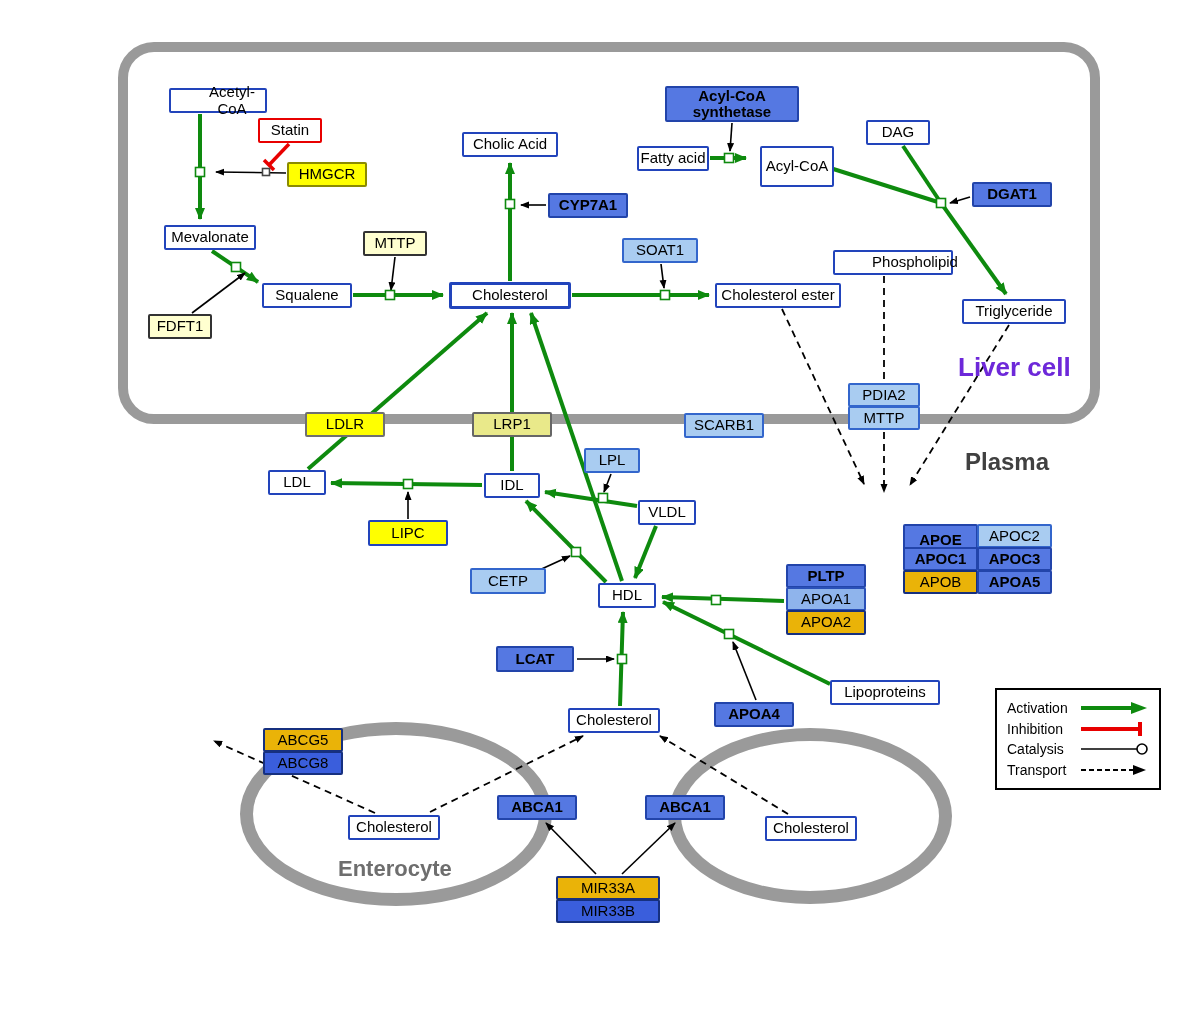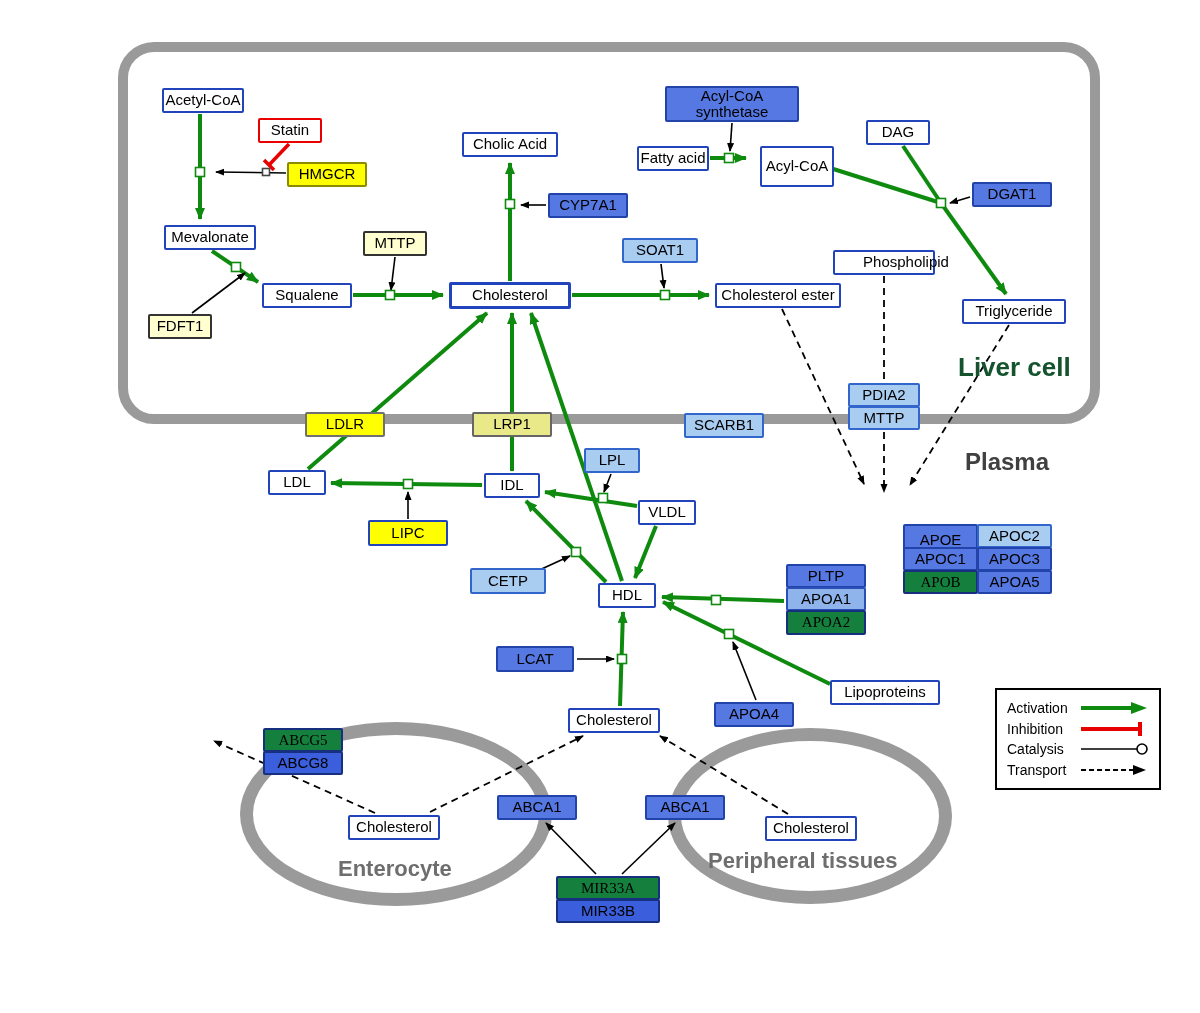--- a/index.html
+++ b/index.html
@@ -23,22 +23,22 @@
   }
   .n-strong { border-width:3px; }
   .n-red    { border-color:#E80000; border-width:2.5px; }
   .n-yellow { background:#FFFF00; }
   .b-olive  { border-color:#8B8B00; }
   .b-gray   { border-color:#707070; }
   .n-cream  { background:#FFFFD0; border-color:#333; }
   .n-khaki  { background:#E9E98A; border-color:#666; }
   .n-bl     { background:#A9CCF1; border-color:#3366CC; }
   .n-bl2    { background:#8FB4EC; border-color:#2A50B8; }
-  .n-bm     { background:#5578E2; border-color:#2244AA; }
-  .n-bd     { background:#15803d; border-color:#16307F;font-family:Liberation Serif, serif; }
+  .n-bm     { background:#5578E2; border-color:#2244AA;font-weight:bold; }
+  .n-bd     { background:#eab308; border-color:#16307F; }
   .n-bd2    { background:#3A5EDC; border-color:#16307F; }
   
   .legend {
     position:absolute; z-index:4; box-sizing:border-box;
     background:#fff; border:2px solid #000;
     padding:8px 10px; display:flex; flex-direction:column; justify-content:space-between;
   }
   .legend-row { display:flex; align-items:center; justify-content:space-between; height:22px; }
   .legend-row span { font-size:14px; color:#000; }
 </style>
@@ -125,43 +125,42 @@
       <rect x="403.5" y="479.5" width="9" height="9"></rect>
       <rect x="598.5" y="493.5" width="9" height="9"></rect>
       <rect x="571.5" y="547.5" width="9" height="9"></rect>
       <rect x="617.5" y="654.5" width="9" height="9"></rect>
       <rect x="711.5" y="595.5" width="9" height="9"></rect>
       <rect x="724.5" y="629.5" width="9" height="9"></rect>
       <rect x="262.5" y="168.5" width="7" height="7" stroke="#444"></rect>
     </g>
   </svg>
 
-  <div class="region-label" style="left:958px;top:352px;font-size:26px;color:#14532d;">Liver cell</div>
+  <div class="region-label" style="left:958px;top:352px;font-size:26px;color:#6d28d9;">Liver cell</div>
   <div class="region-label" style="left:965px;top:448px;font-size:24px;color:#404040;">Plasma</div>
   <div class="region-label" style="left:338px;top:856px;font-size:22px;">Enterocyte</div>
-  <div class="region-label" style="left:708px;top:848px;font-size:22px;">Peripheral tissues</div>
-
-  <div class="node" style="left:162px;top:88px;width:82px;height:25px;">Acetyl-CoA</div>
+
+  <div class="node" style="left:169px;top:88px;width:98px;height:25px;padding-left:28px;">Acetyl-CoA</div>
   <div class="node n-red" style="left:258px;top:118px;width:64px;height:25px;">Statin</div>
   <div class="node n-yellow b-olive" style="left:287px;top:162px;width:80px;height:25px;">HMGCR</div>
   <div class="node" style="left:155px;top:225px;width:92px;height:25px;margin-left:9px;">Mevalonate</div>
   <div class="node n-cream" style="left:363px;top:231px;width:64px;height:25px;">MTTP</div>
   <div class="node n-cream" style="left:148px;top:314px;width:64px;height:25px;">FDFT1</div>
   <div class="node" style="left:262px;top:283px;width:90px;height:25px;">Squalene</div>
   <div class="node" style="left:462px;top:132px;width:96px;height:25px;">Cholic Acid</div>
   <div class="node n-bm" style="left:548px;top:193px;width:80px;height:25px;">CYP7A1</div>
   <div class="node n-strong" style="left:449px;top:282px;width:122px;height:27px;">Cholesterol</div>
   <div class="node n-bl" style="left:622px;top:238px;width:76px;height:25px;">SOAT1</div>
   <div class="node" style="left:715px;top:283px;width:126px;height:25px;">Cholesterol ester</div>
   <div class="node n-bm" style="left:665px;top:86px;width:134px;height:36px;">Acyl-CoA synthetase</div>
   <div class="node" style="left:637px;top:146px;width:72px;height:25px;">Fatty acid</div>
   <div class="node" style="left:752px;top:146px;width:74px;height:41px;margin-left:8px;">Acyl-CoA</div>
   <div class="node" style="left:866px;top:120px;width:64px;height:25px;">DAG</div>
   <div class="node n-bm" style="left:972px;top:182px;width:80px;height:25px;">DGAT1</div>
-  <div class="node" style="left:833px;top:250px;width:102px;height:25px;padding-left:44px;">Phospholipid</div>
+  <div class="node" style="left:833px;top:250px;width:120px;height:25px;padding-left:44px;">Phospholipid</div>
   <div class="node" style="left:962px;top:299px;width:104px;height:25px;">Triglyceride</div>
   <div class="node n-bl" style="left:848px;top:383px;width:72px;height:24px;">PDIA2</div>
   <div class="node n-bl" style="left:848px;top:406px;width:72px;height:24px;">MTTP</div>
 
   <div class="node n-bl" style="left:684px;top:413px;width:80px;height:25px;">SCARB1</div>
   <div class="node n-yellow b-gray" style="left:305px;top:412px;width:80px;height:25px;">LDLR</div>
   <div class="node n-khaki" style="left:472px;top:412px;width:80px;height:25px;">LRP1</div>
 
   <div class="node" style="left:268px;top:470px;width:58px;height:25px;">LDL</div>
   <div class="node" style="left:484px;top:473px;width:56px;height:25px;">IDL</div>

